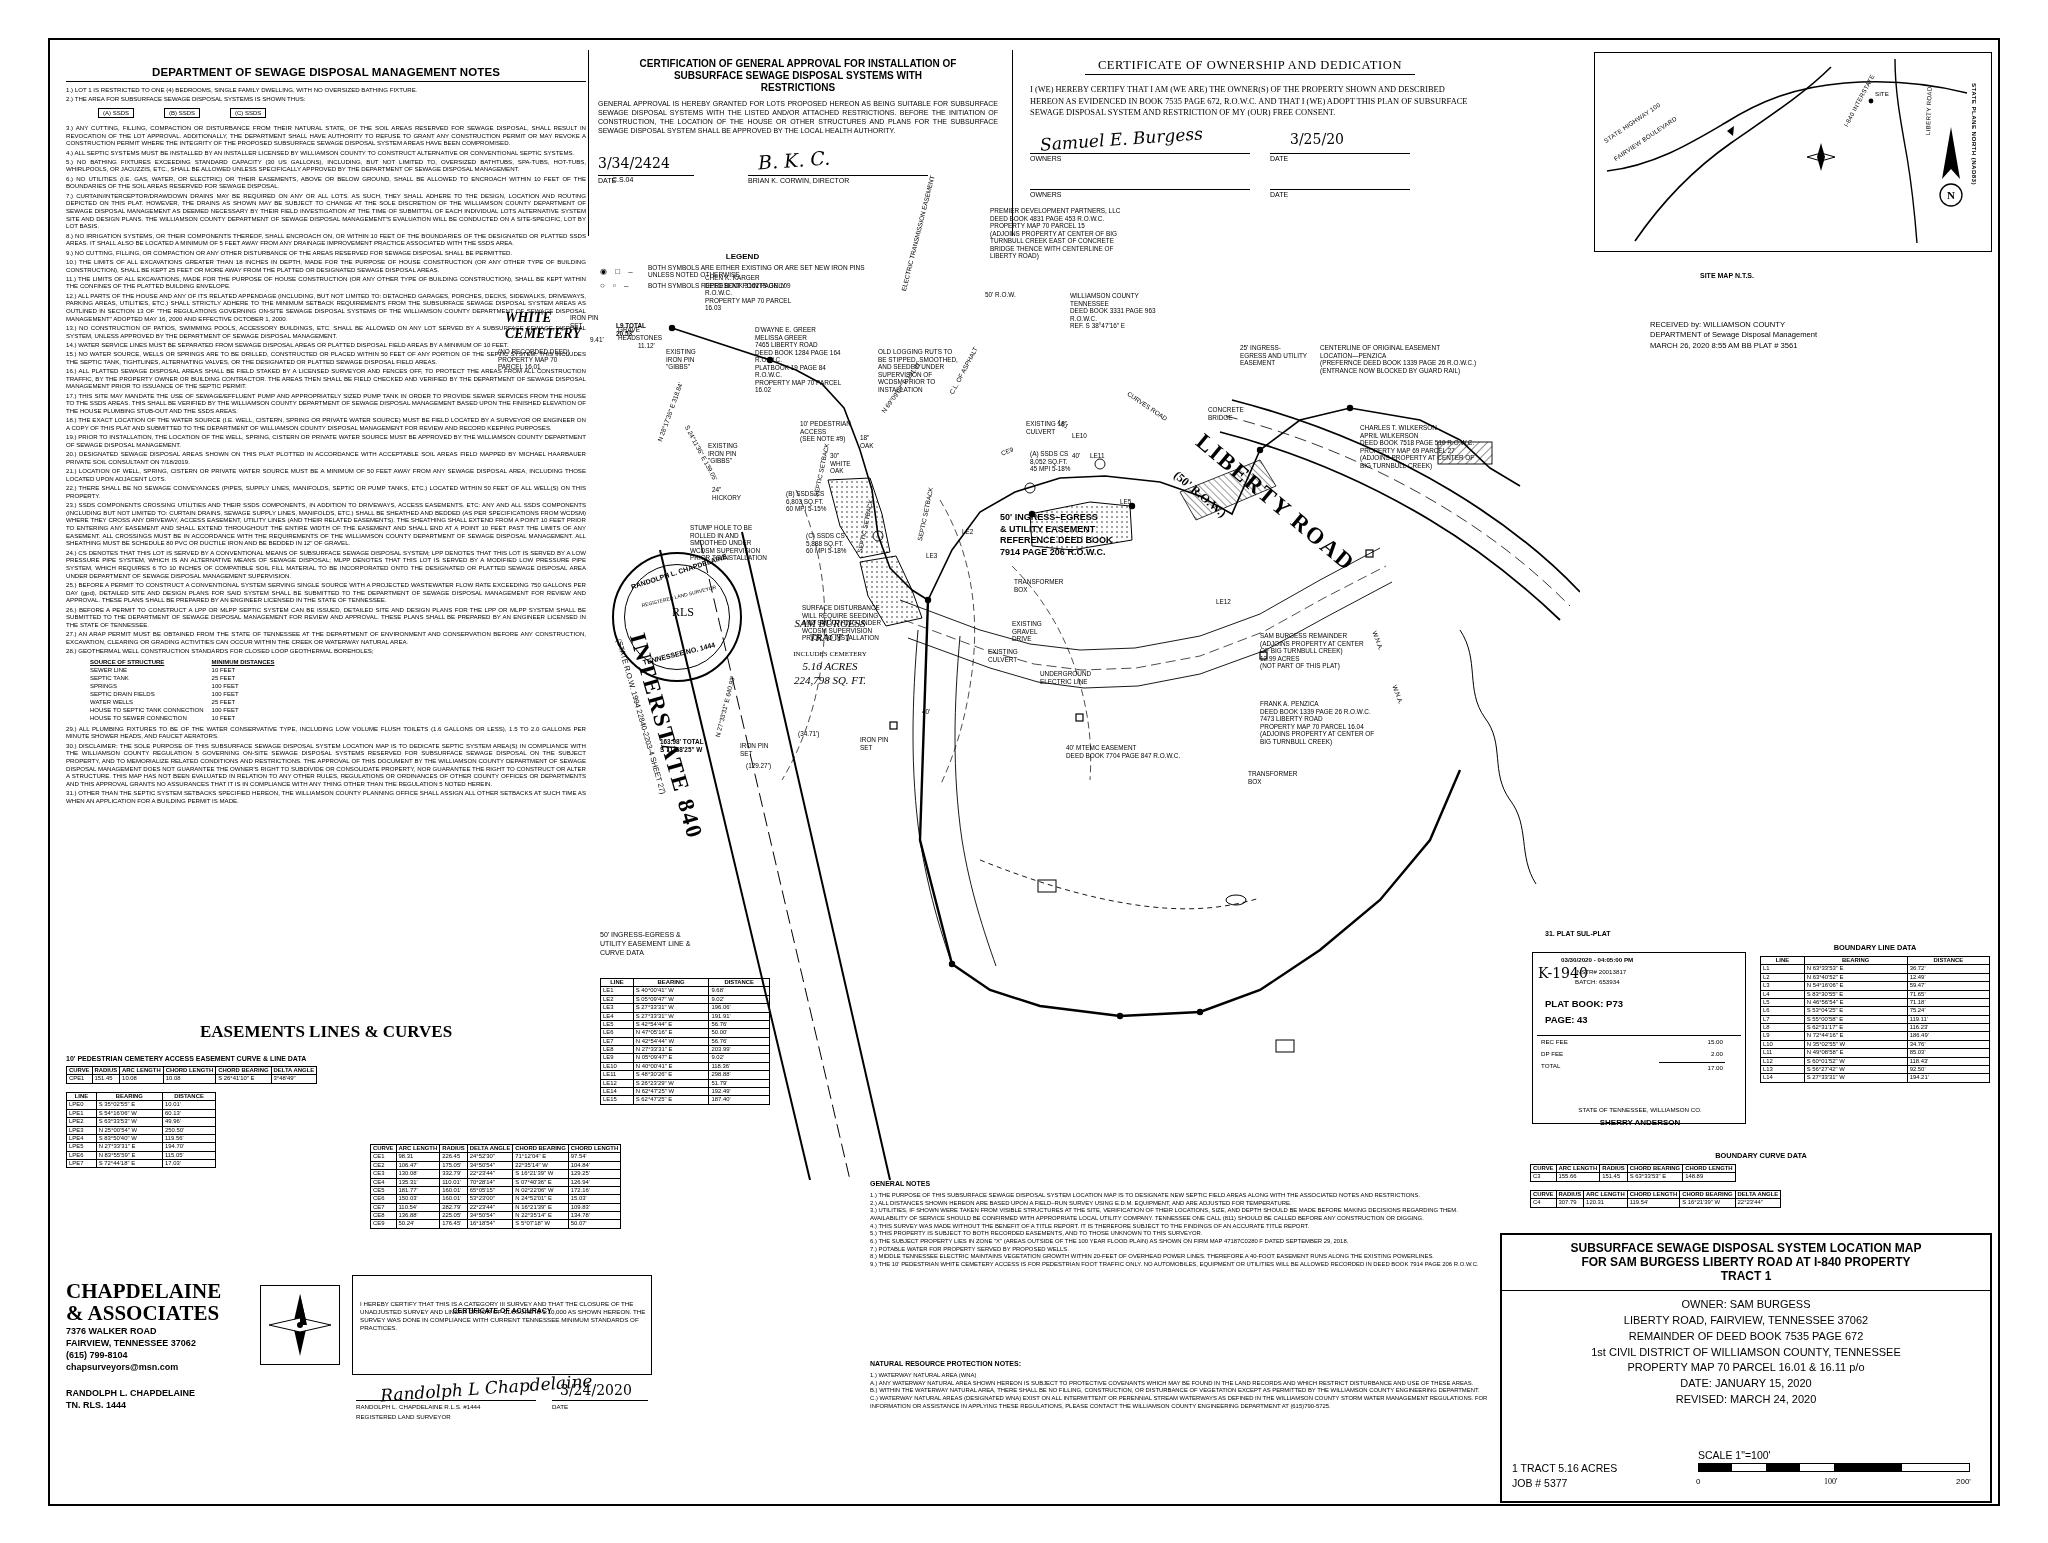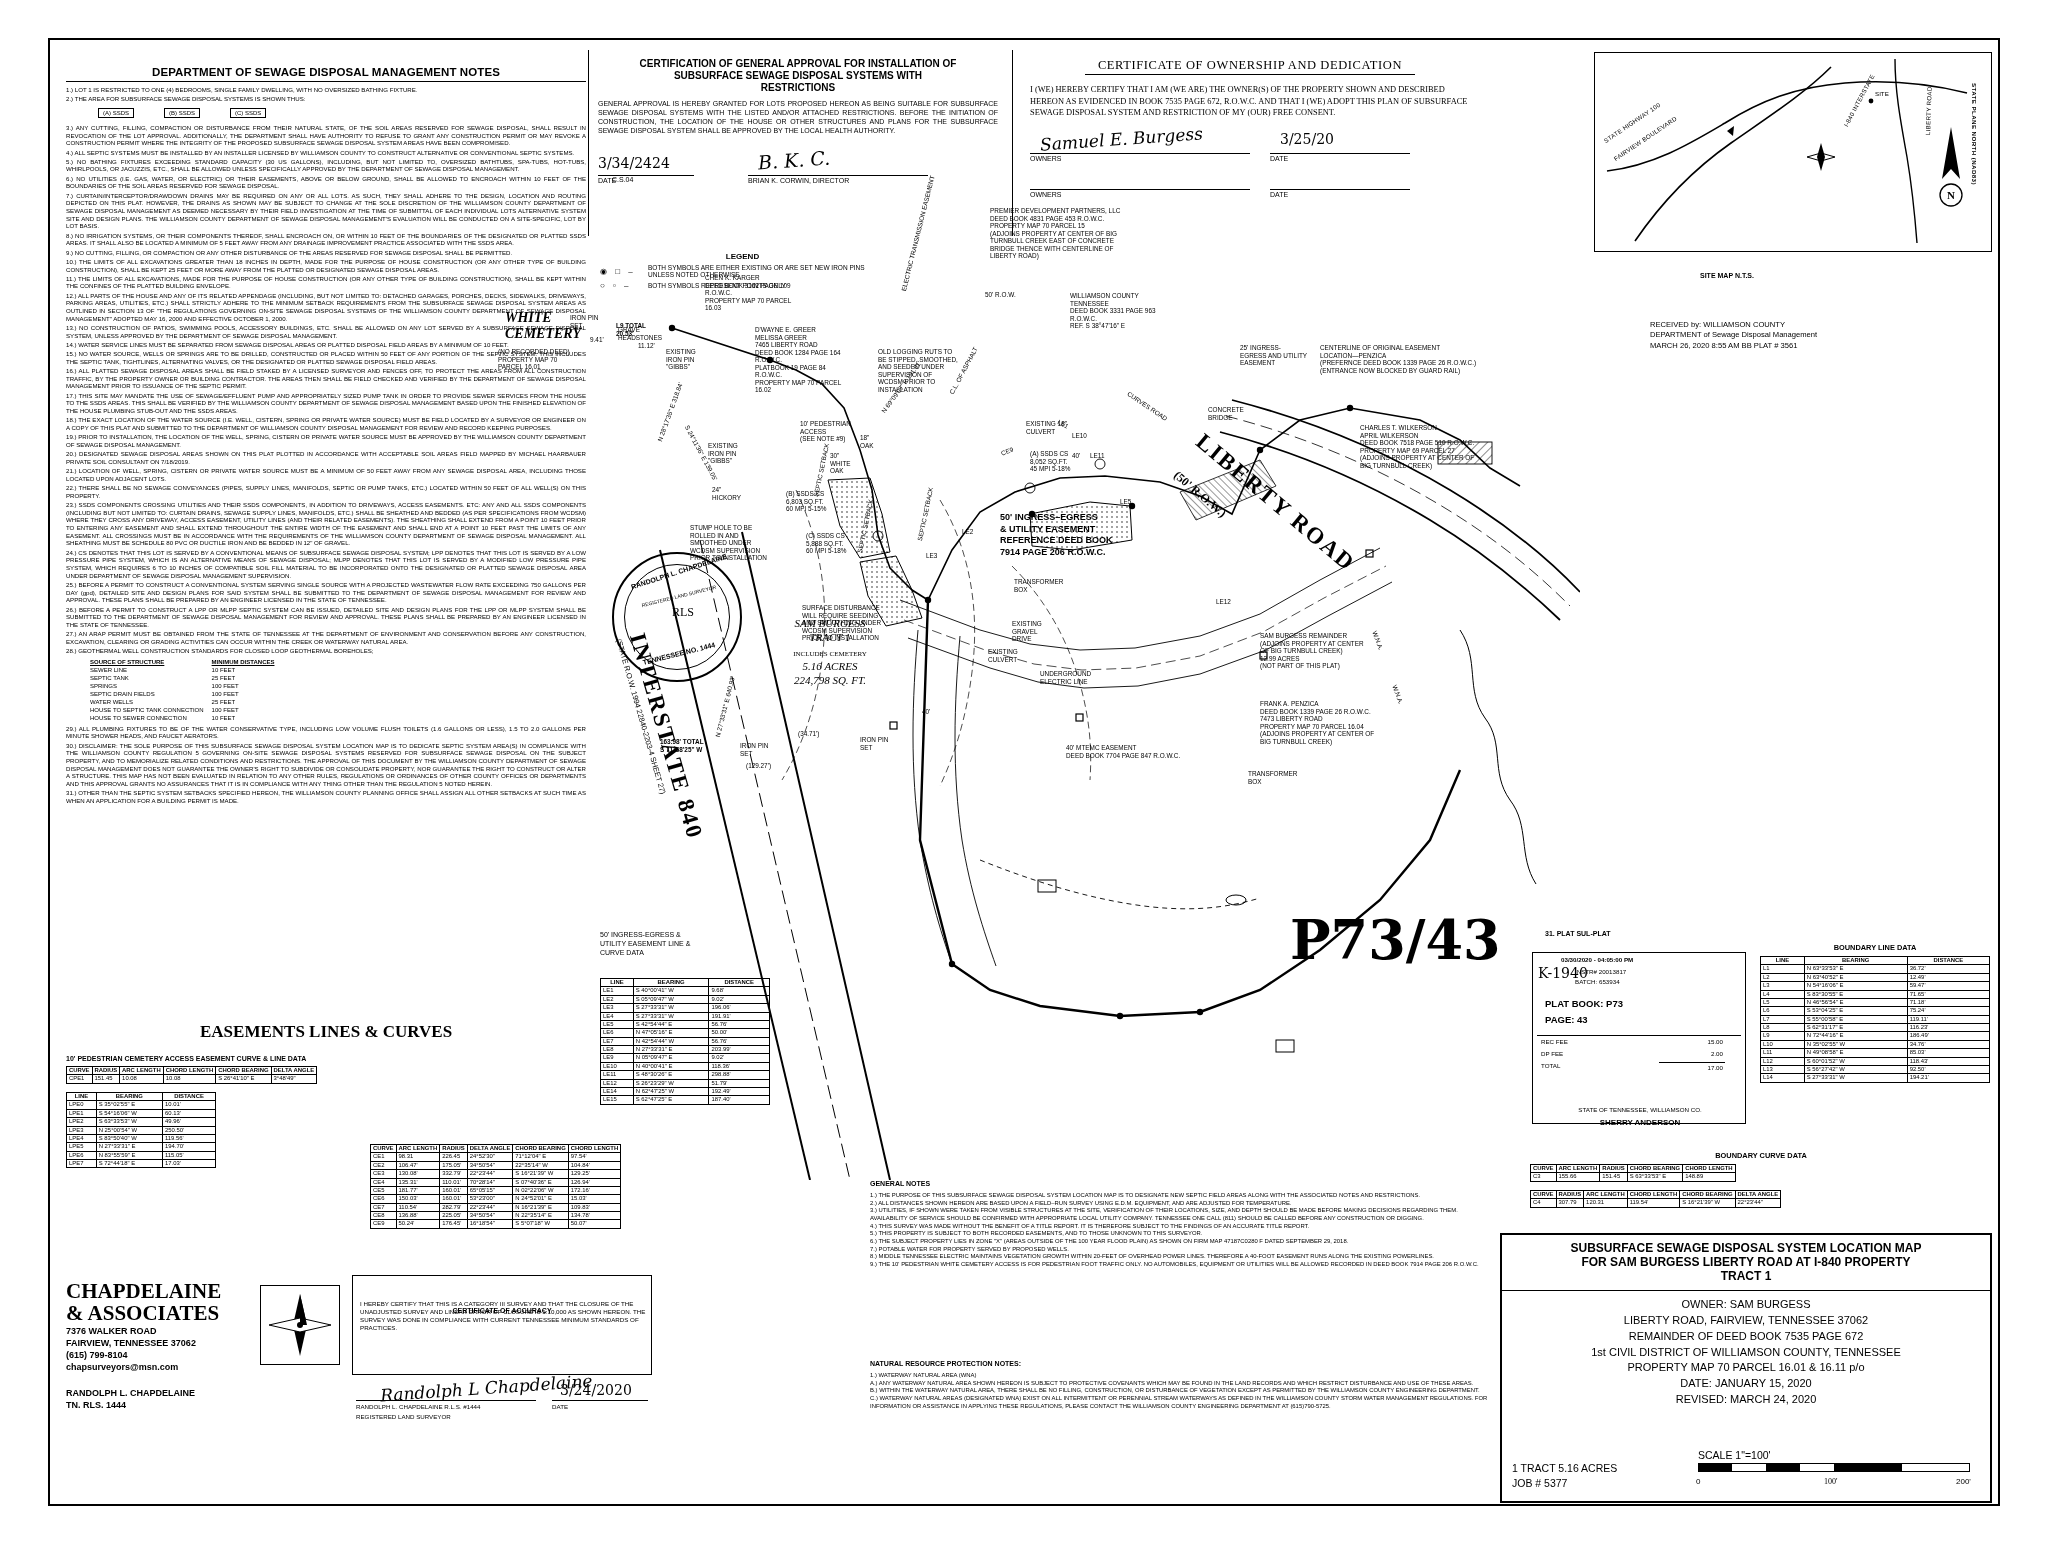--- a/index.html
+++ b/index.html
@@ -234,21 +234,21 @@
   </div>
   <div class="vline" style="left:1012px; top:50px; height:186px;"></div>
   <div class="vline" style="left:588px; top:50px; height:186px;"></div>
 
   <div class="certbox" style="left:1030px; top:58px; width:440px;">
     <div style="text-align:center;font-size:12.5px;font-family:'Liberation Serif',serif;letter-spacing:.6px;">CERTIFICATE OF OWNERSHIP AND DEDICATION</div>
     <div style="border-top:1.2px solid #000;width:330px;margin:1px auto 0;"></div>
     <div style="font-size:8.4px;line-height:1.38;margin-top:9px;font-family:'Liberation Serif',serif;">I (WE) HEREBY CERTIFY THAT I AM (WE ARE) THE OWNER(S) OF THE PROPERTY SHOWN AND DESCRIBED HEREON AS EVIDENCED IN BOOK 7535 PAGE 672, R.O.W.C. AND THAT I (WE) ADOPT THIS PLAN OF SUBSURFACE SEWAGE DISPOSAL SYSTEM AND RESTRICTION OF MY (OUR) FREE CONSENT.</div>
     <div style="position:relative;height:100px;margin-top:12px;">
       <div class="script" style="position:absolute;left:10px;top:-2px;">Samuel E. Burgess</div>
-      <div class="handnum" style="position:absolute;left:250px;top:0px;">3/25/20</div>
+      <div class="handnum" style="position:absolute;left:260px;top:0px;">3/25/20</div>
       <div style="position:absolute;left:0;top:22px;width:220px;border-top:1px solid #000;"></div>
       <div style="position:absolute;left:240px;top:22px;width:140px;border-top:1px solid #000;"></div>
       <div class="xs" style="position:absolute;left:0;top:24px;">OWNERS</div>
       <div class="xs" style="position:absolute;left:240px;top:24px;">DATE</div>
       <div style="position:absolute;left:0;top:58px;width:220px;border-top:1px solid #000;"></div>
       <div style="position:absolute;left:240px;top:58px;width:140px;border-top:1px solid #000;"></div>
       <div class="xs" style="position:absolute;left:0;top:60px;">OWNERS</div>
       <div class="xs" style="position:absolute;left:240px;top:60px;">DATE</div>
     </div>
   </div>
@@ -559,21 +559,20 @@
     <div class="maplabel" style="left:296px; top:252px; transform:rotate(-78deg); transform-origin:left top; white-space:nowrap;">SEPTIC SETBACK</div>
     <div class="maplabel" style="left:356px; top:240px; transform:rotate(-78deg); transform-origin:left top; white-space:nowrap;">SEPTIC SETBACK</div>
     <div class="maplabel" style="left:180px; top:442px; white-space:nowrap;">IRON PIN<br>SET</div>
     <div class="maplabel" style="left:300px; top:436px; white-space:nowrap;">IRON PIN<br>SET</div>
     <div class="maplabel" style="left:512px; top:152px;">40'</div>
     <div class="maplabel" style="left:362px; top:408px;">40'</div>
     <div class="maplabel" style="left:466px; top:120px;">EXISTING 18"<br>CULVERT</div>
     <div class="maplabel" style="left:570px; top:90px; transform:rotate(34deg); transform-origin:left top;">CURVES ROAD</div>
   </div>
 
-  <div class="bigmark" style="left:1290px; top:908px; font-size:54px;">P73/43</div>
 
   <div class="stamp" style="left:1532px; top:952px; width:214px; height:172px;">
     <div class="t tiny b" style="left:28px; top:4px;">03/30/2020 - 04:05:00 PM</div>
     <div class="t tiny" style="left:42px; top:16px;">INSTR#  <span>20013817</span></div>
     <div class="t tiny" style="left:42px; top:26px;">BATCH:  <span>653934</span></div>
     <div class="t" style="left:5px; top:13px; font-family:'DejaVu Serif',serif; font-size:14px;">K-1940</div>
     <div class="t sm b" style="left:12px; top:46px; font-size:9.5px;">PLAT BOOK: P73</div>
     <div class="t sm b" style="left:12px; top:62px; font-size:9.5px;">PAGE: 43</div>
     <div class="hline" style="left:4px; top:82px; width:204px;"></div>
     <div class="t tiny" style="left:8px; top:86px;">REC FEE</div>

